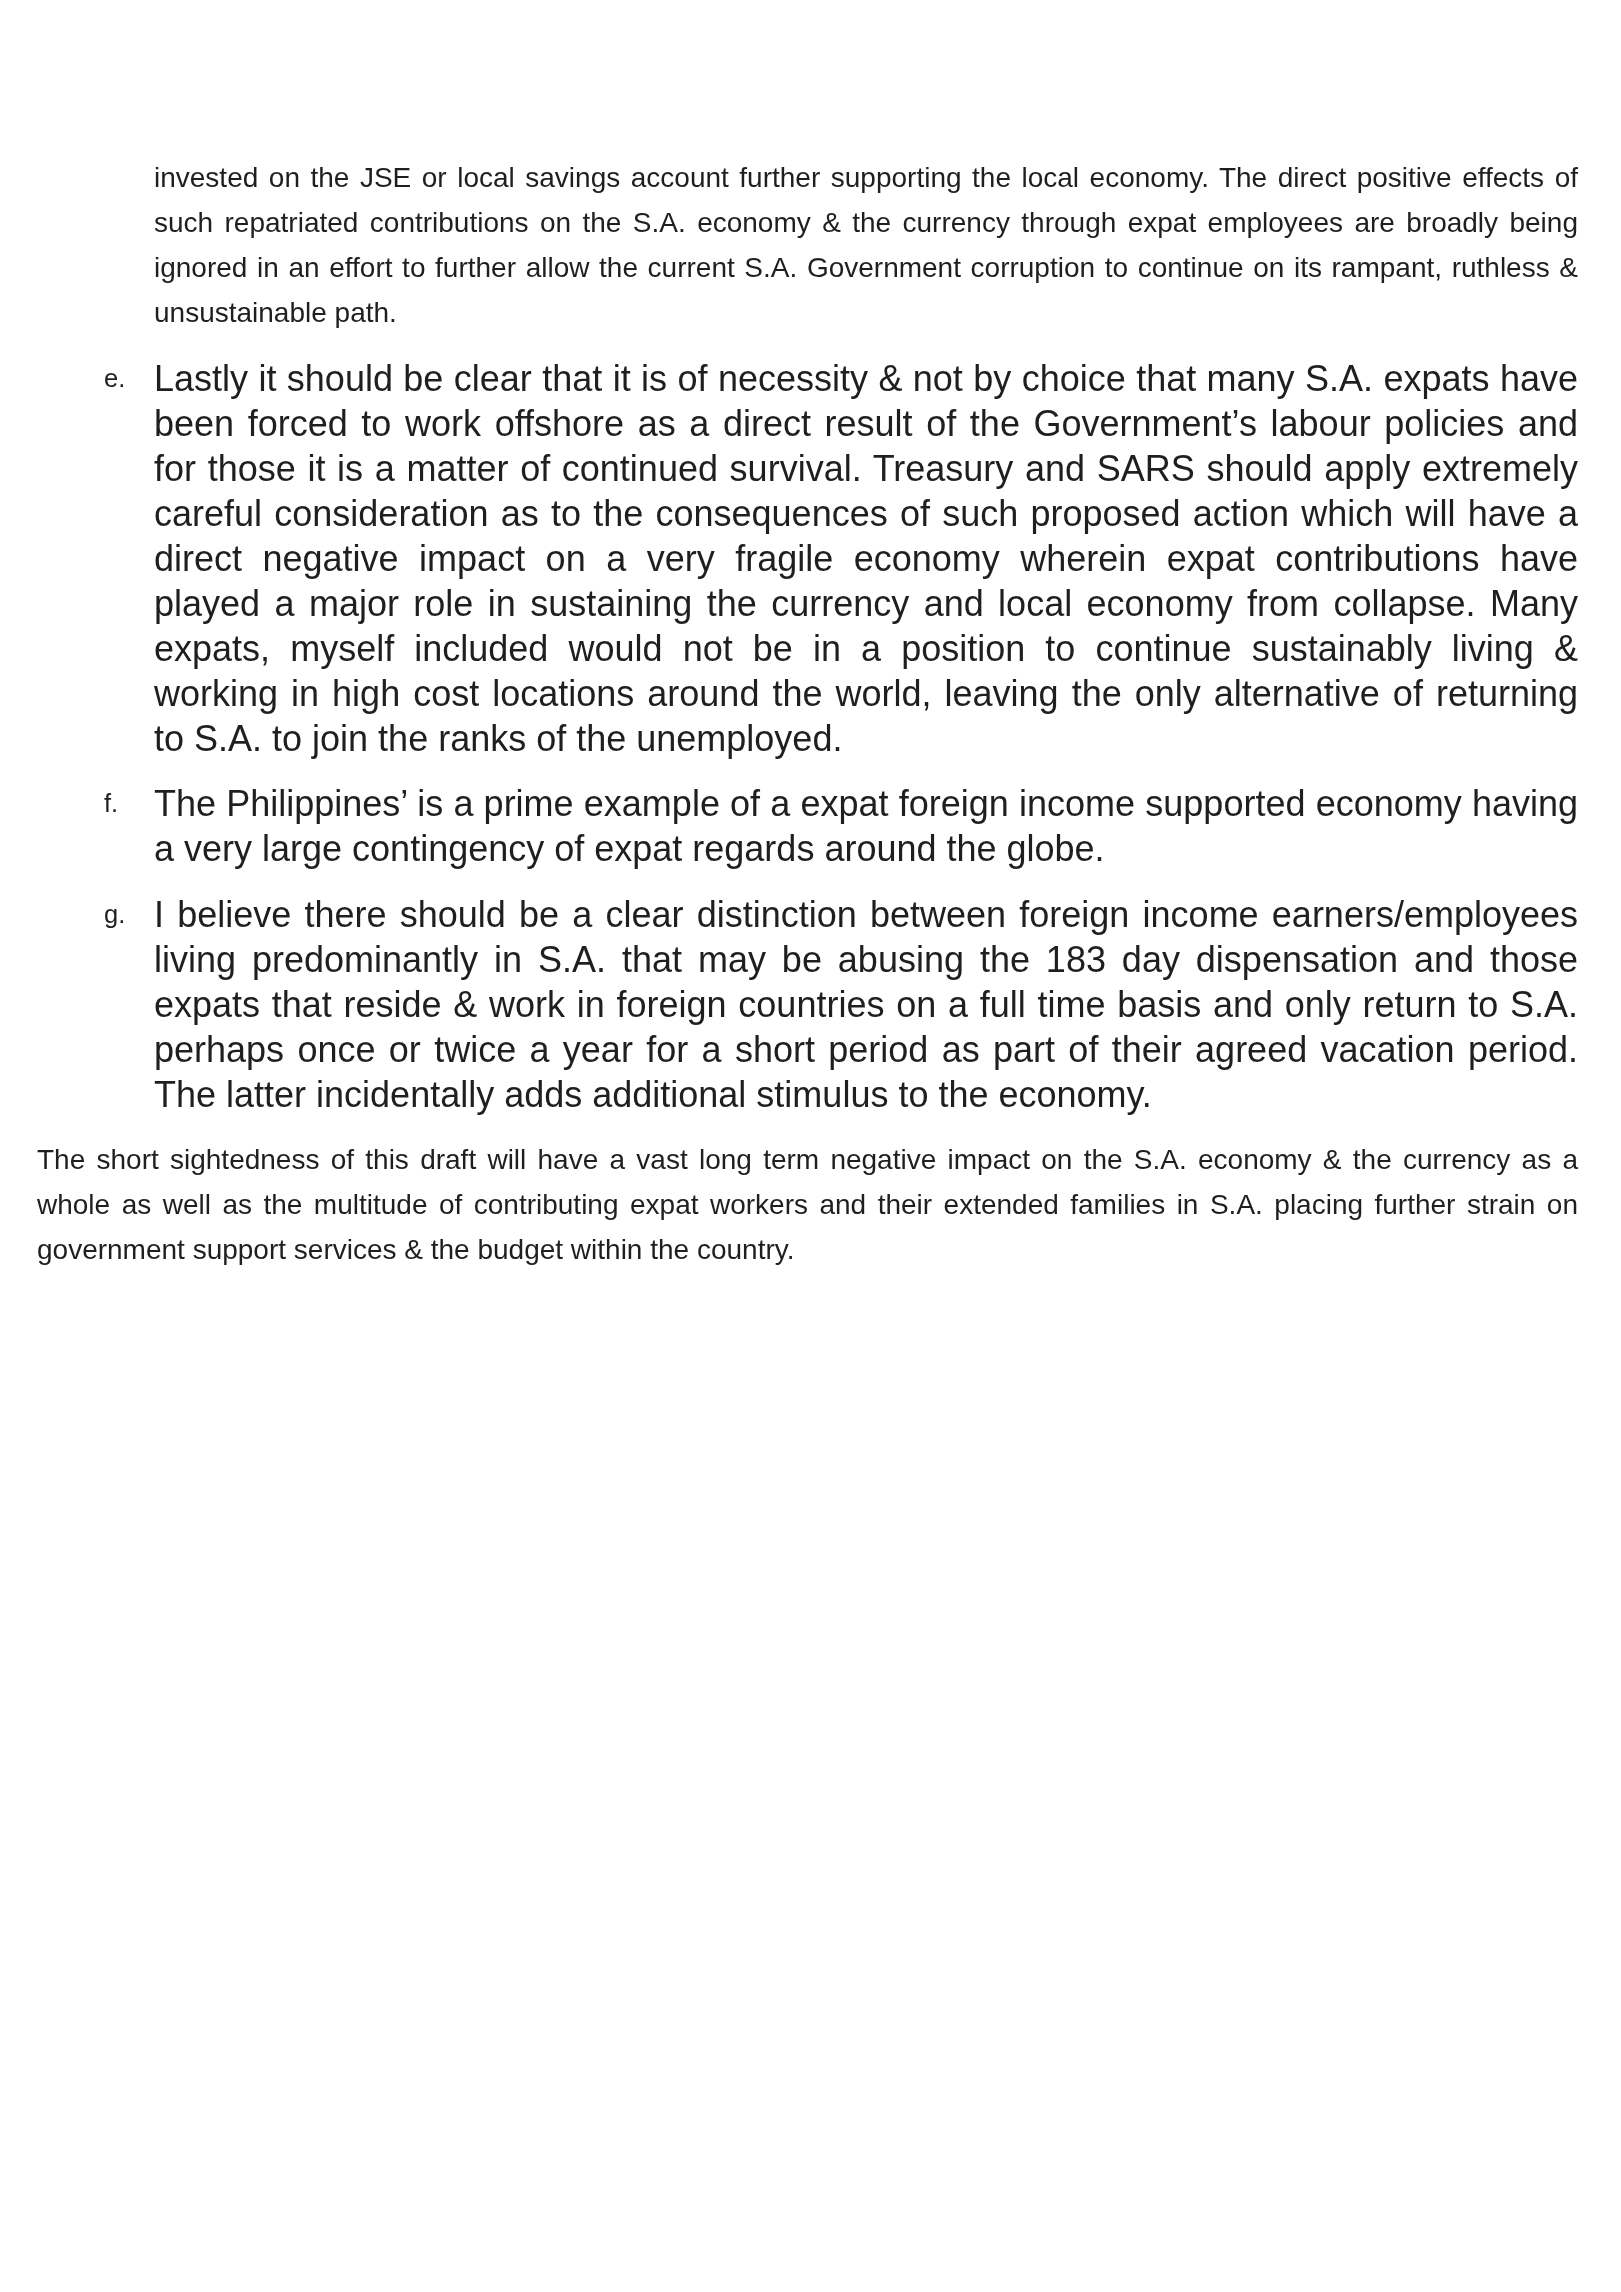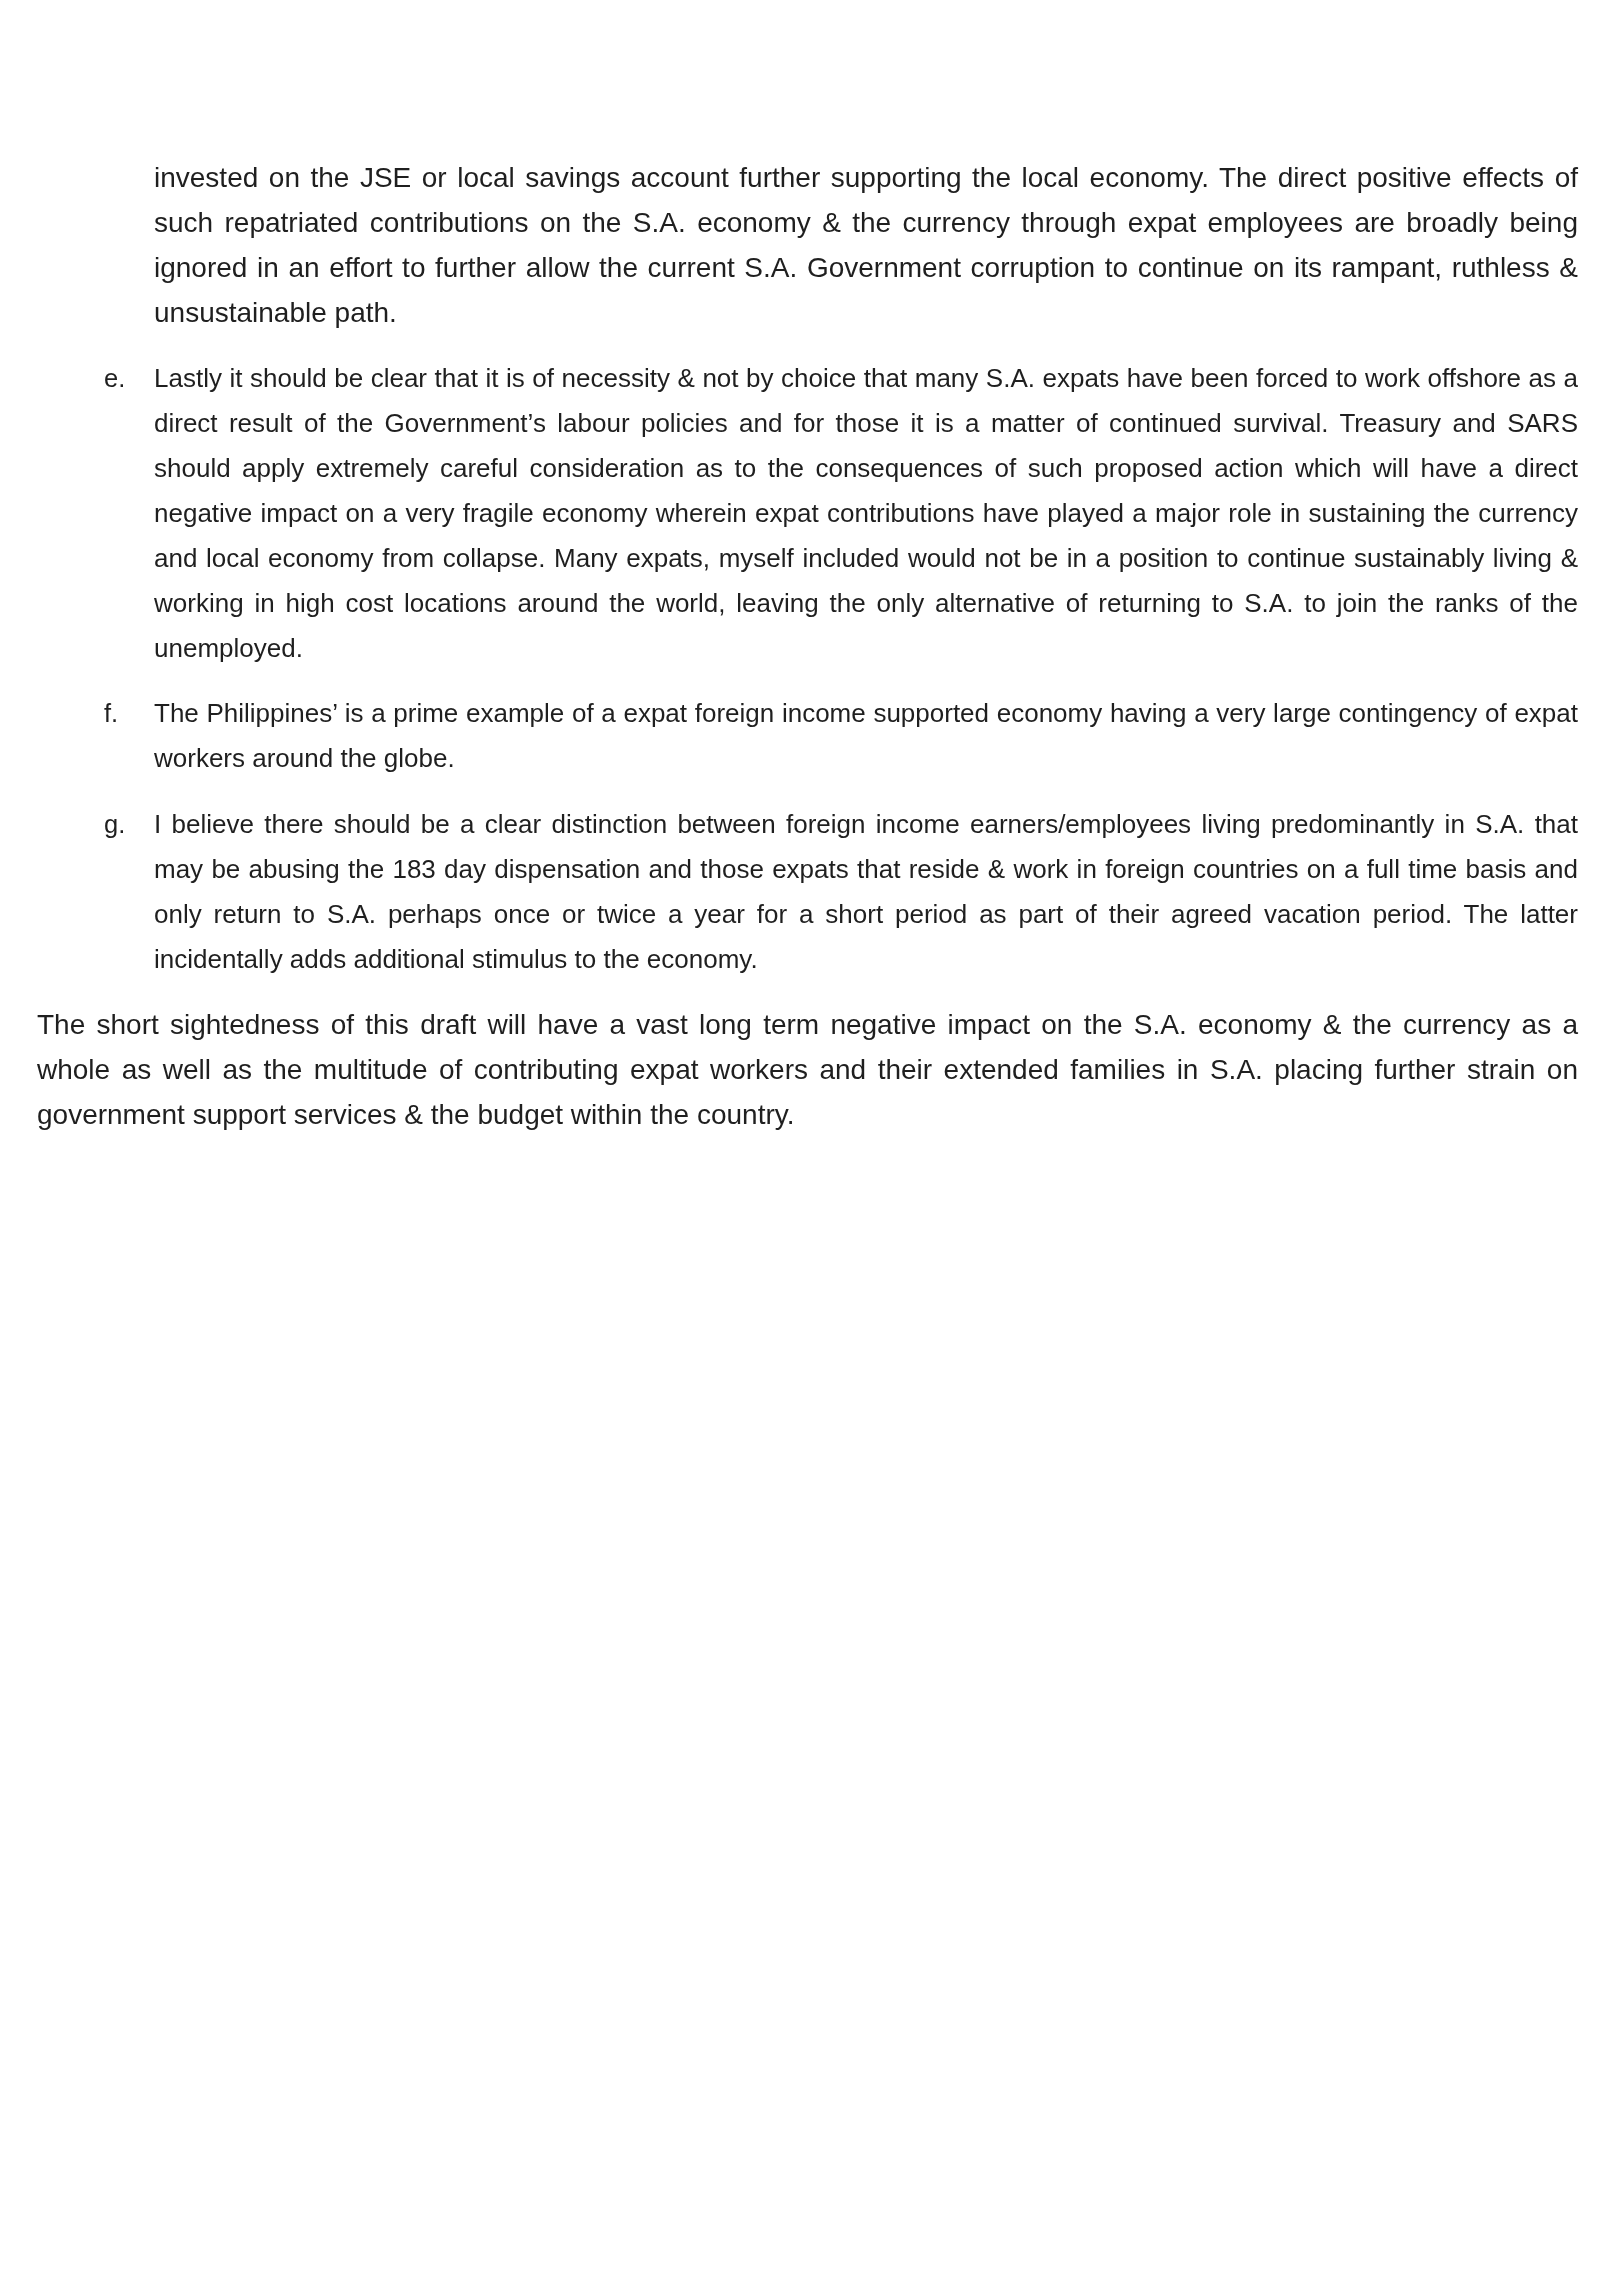--- a/index.html
+++ b/index.html
@@ -41,21 +41,21 @@
     width: 117px;
     padding-left: 67px;
     box-sizing: border-box;
     font-size: 25.5px;
     line-height: 45px;
     color: #1f1f1f;
   }
   .list-text {
     flex: 1 1 auto;
     margin: 0;
-    font-size: 26px;
+    font-size: 36px;
     line-height: 45px;
     text-align: justify;
     text-justify: inter-word;
   }
   .closing .para {
     margin-bottom: 20.6px;
   }
 </style>
 </head>
 <body>
@@ -65,21 +65,21 @@
 
     <p class="para indented">invested on the JSE or local savings account further supporting the local economy. The direct positive effects of such repatriated contributions on the S.A. economy &amp; the currency through expat employees are broadly being ignored in an effort to further allow the current S.A. Government corruption to continue on its rampant, ruthless &amp; unsustainable path.</p>
 
     <div class="list-item">
       <span class="list-marker">e.</span>
       <p class="list-text">Lastly it should be clear that it is of necessity &amp; not by choice that many S.A. expats have been forced to work offshore as a direct result of the Government’s labour policies and for those it is a matter of continued survival. Treasury and SARS should apply extremely careful consideration as to the consequences of such proposed action which will have a direct negative impact on a very fragile economy wherein expat contributions have played a major role in sustaining the currency and local economy from collapse. Many expats, myself included would not be in a position to continue sustainably living &amp; working in high cost locations around the world, leaving the only alternative of returning to S.A. to join the ranks of the unemployed.</p>
     </div>
 
     <div class="list-item">
       <span class="list-marker">f.</span>
-      <p class="list-text">The Philippines’ is a prime example of a expat foreign income supported economy having a very large contingency of expat workers around the globe.</p>
+      <p class="list-text">The Philippines’ is a prime example of a expat foreign income supported economy having a very large contingency of expat regards around the globe.</p>
     </div>
 
     <div class="list-item">
       <span class="list-marker">g.</span>
       <p class="list-text">I believe there should be a clear distinction between foreign income earners/employees living predominantly in S.A. that may be abusing the 183 day dispensation and those expats that reside &amp; work in foreign countries on a full time basis and only return to S.A. perhaps once or twice a year for a short period as part of their agreed vacation period. The latter incidentally adds additional stimulus to the economy.</p>
     </div>
 
     <div class="closing">
       <p class="para">The short sightedness of this draft will have a vast long term negative impact on the S.A. economy &amp; the currency as a whole as well as the multitude of contributing expat workers and their extended families in S.A. placing further strain on government support services &amp; the budget within the country.</p>
     </div>

